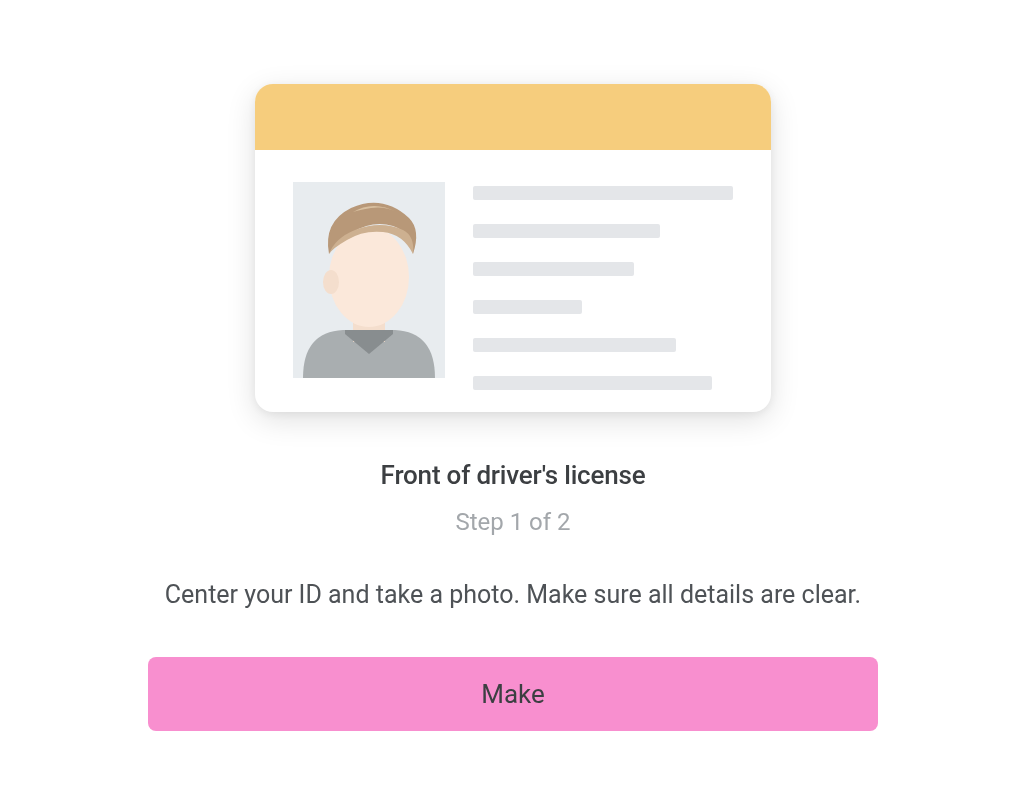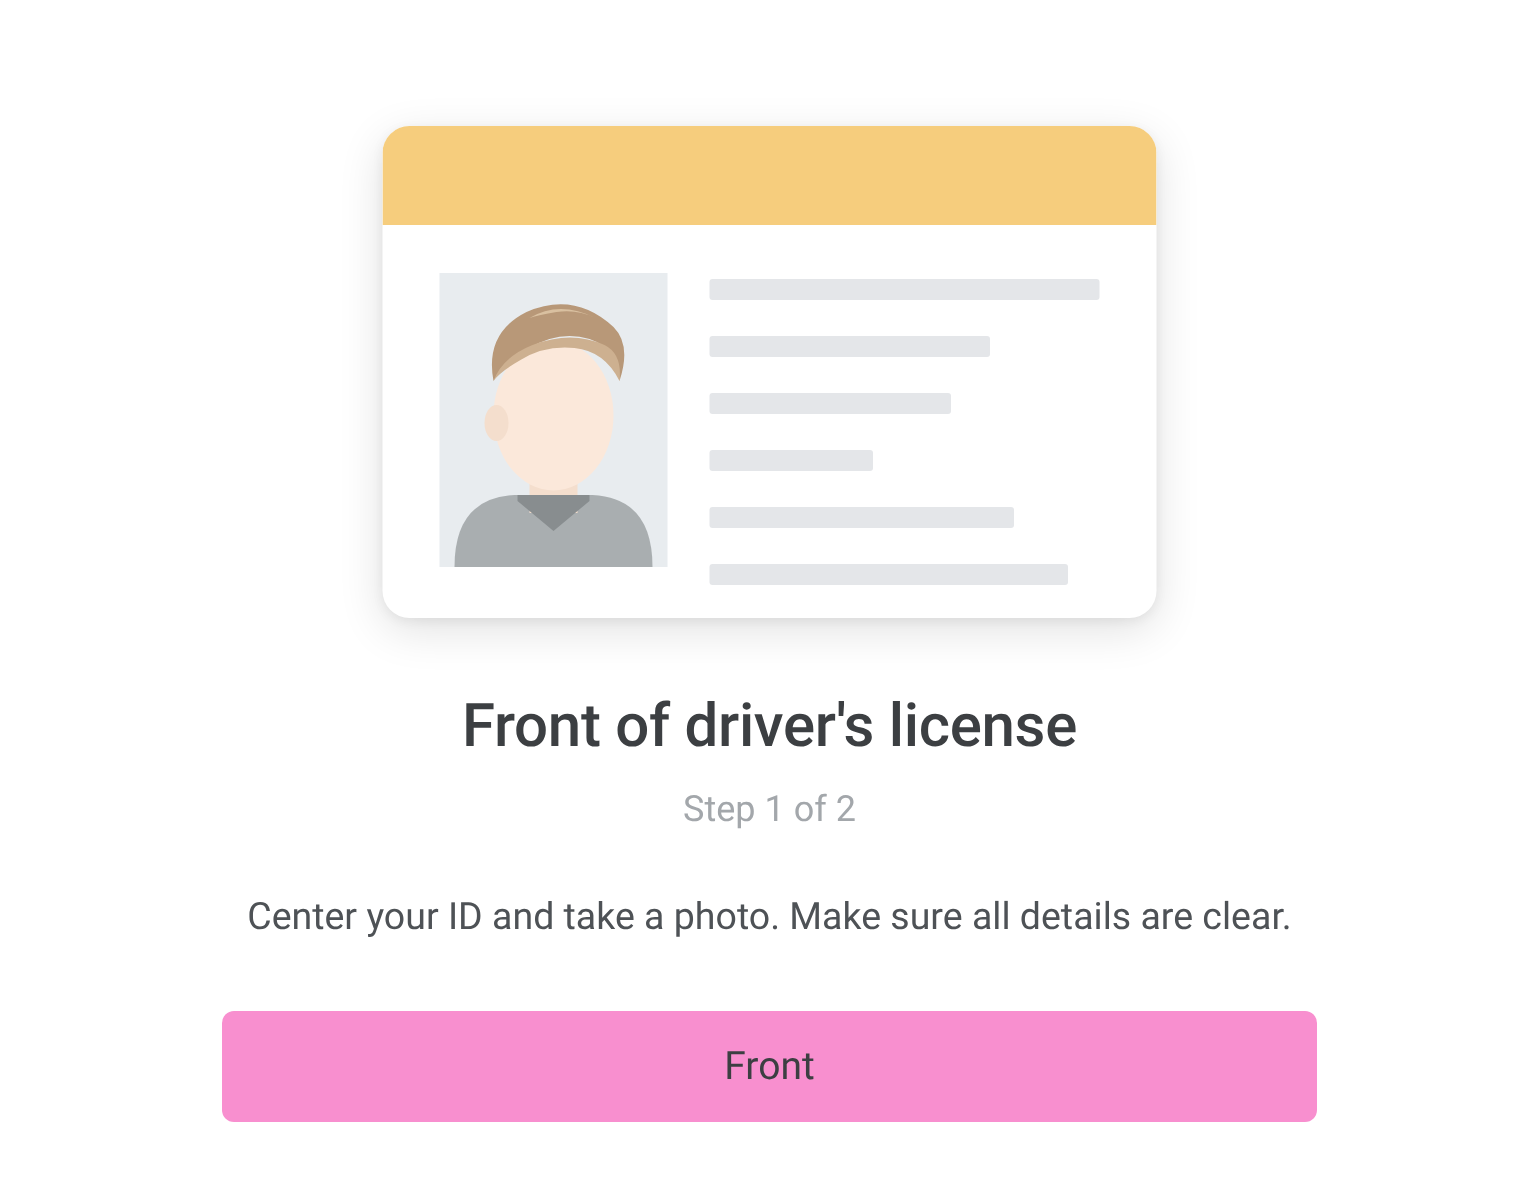--- a/index.html
+++ b/index.html
@@ -50,21 +50,21 @@
       flex-direction: column;
       gap: 24px;
       padding-top: 4px;
     }
     .line {
       height: 14px;
       background: #e4e6e9;
       border-radius: 2px;
     }
     .title {
-      font-size: 40px;
+      font-size: 26px;
       font-weight: 500;
       color: #3c3f42;
       text-align: left;
       margin-bottom: 18px;
       letter-spacing: -0.2px;
     }
     .step {
       font-size: 24px;
       color: #a3a7ab;
       text-align: center;
@@ -123,13 +123,13 @@
       <div class="line" style="width:42%"></div>
       <div class="line" style="width:78%"></div>
       <div class="line" style="width:92%"></div>
     </div>
   </div>
 </div>
 
 <h1 class="title">Front of driver's license</h1>
 <div class="step">Step 1 of 2</div>
 <div class="instructions">Center your ID and take a photo. Make sure all details are clear.</div>
-<button class="start-button">Front</button>
+<button class="start-button">Make</button>
 
 </body></html>

